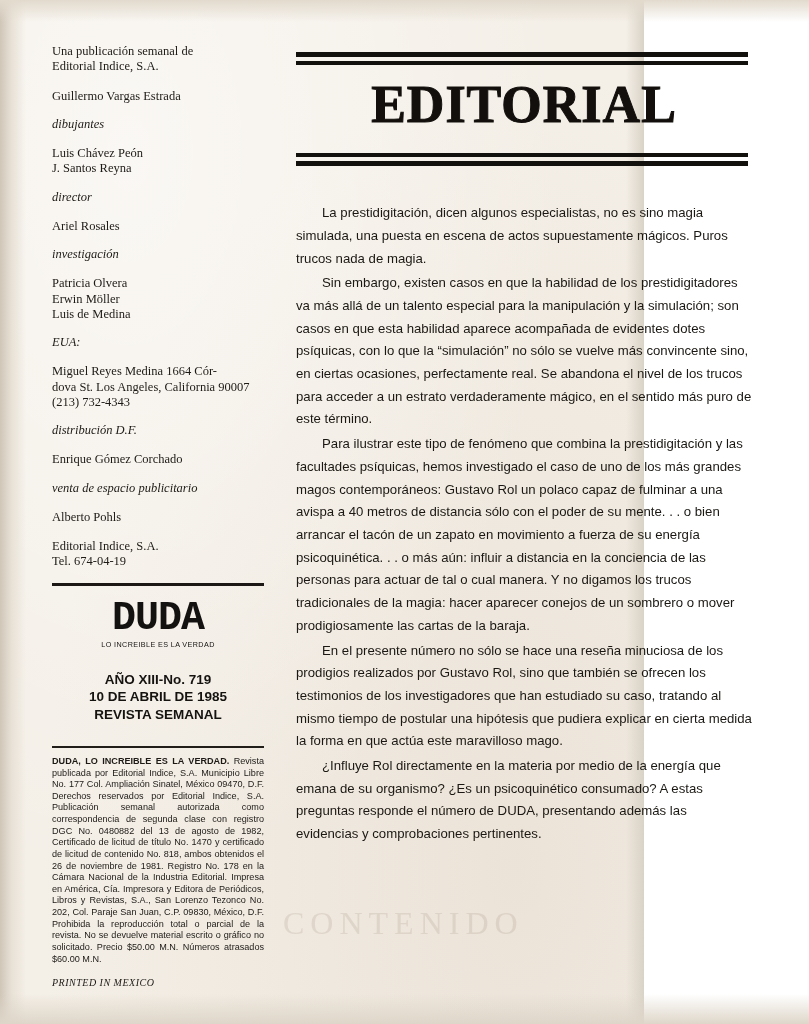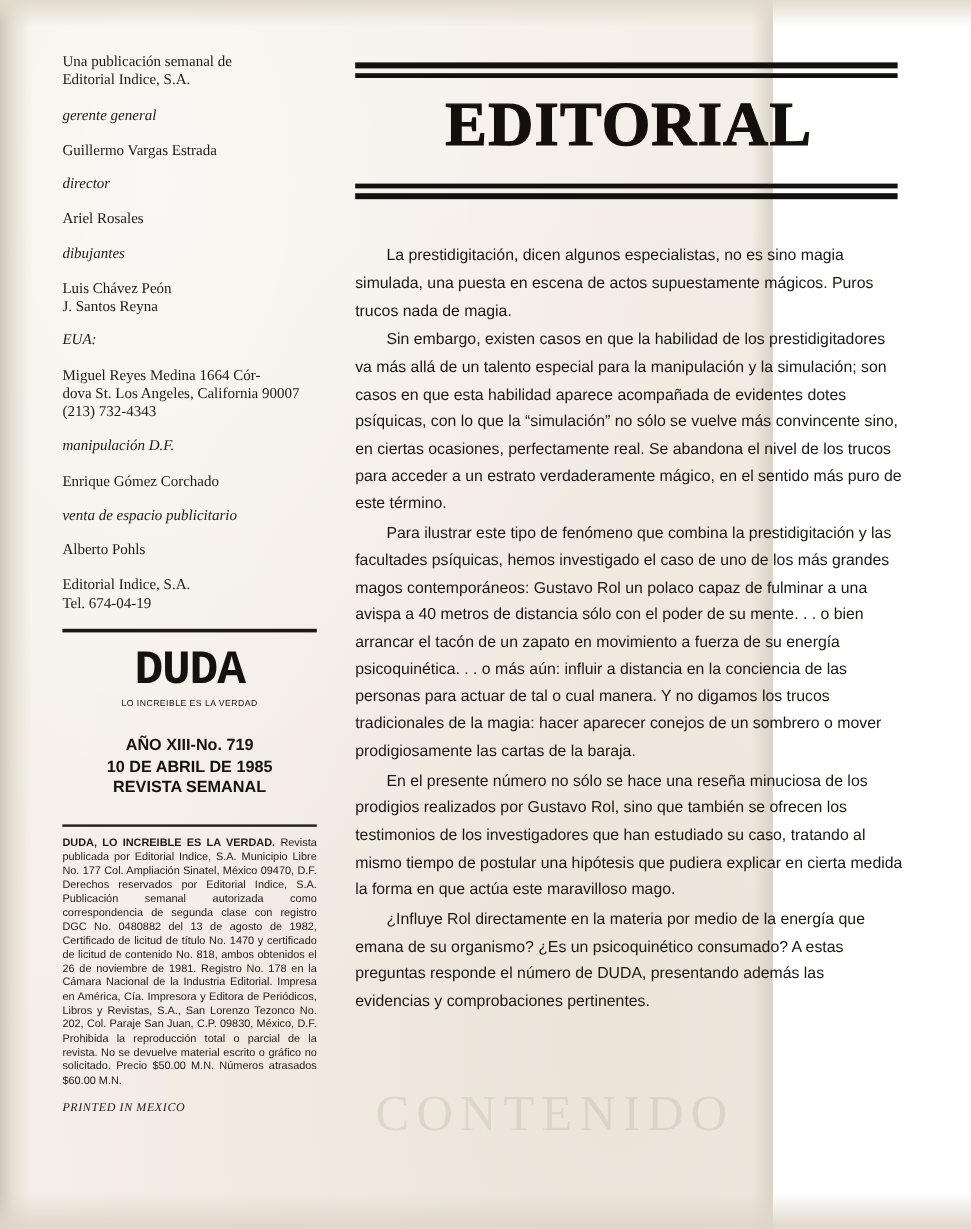--- a/index.html
+++ b/index.html
@@ -195,25 +195,25 @@
     color: #1b1813;
   }
   #editorial-body p {
     margin: 0 0 2px 0;
     text-indent: 26px;
   }
 
   
   #ghost {
     position: absolute;
-    left: 313px;
+    left: 283px;
     top: 905px;
     width: 440px;
     font-family: "Liberation Serif", serif;
-    font-size: 42px;
+    font-size: 32px;
     letter-spacing: 6px;
     color: rgba(140,120,100,0.16);
     pointer-events: none;
     user-select: none;
   }
 </style>
 </head>
 <body>
 
 <div id="page">
@@ -224,54 +224,61 @@
   <div class="scan-edge-bottom"></div>
 
   <div id="left-col">
 
     <div class="lead-block">
       <span class="line">Una publicación semanal de</span>
       <span class="line">Editorial Indice, S.A.</span>
     </div>
 
     <div class="credit-block">
-      <span class="role">gerente general</span>
       <span class="names">
         <span class="line">Guillermo Vargas Estrada</span>
-      </span>
-    </div>
-
-    <div class="credit-block">
-      <span class="role">director</span>
-      <span class="names">
-        <span class="line">Ariel Rosales</span>
       </span>
     </div>
 
     <div class="credit-block">
       <span class="role">dibujantes</span>
       <span class="names">
         <span class="line">Luis Chávez Peón</span>
         <span class="line">J. Santos Reyna</span>
       </span>
     </div>
 
+    <div class="credit-block">
+      <span class="role">director</span>
+      <span class="names">
+        <span class="line">Ariel Rosales</span>
+      </span>
+    </div>
+
+    <div class="credit-block">
+      <span class="role">investigación</span>
+      <span class="names">
+        <span class="line">Patricia Olvera</span>
+        <span class="line">Erwin Möller</span>
+        <span class="line">Luis de Medina</span>
+      </span>
+    </div>
 
 
     <div class="credit-block">
       <span class="role">EUA:</span>
       <span class="names">
         <span class="line">Miguel Reyes Medina 1664 Cór-</span>
         <span class="line">dova St. Los Angeles, California 90007</span>
         <span class="line">(213) 732-4343</span>
       </span>
     </div>
 
     <div class="credit-block">
-      <span class="role">manipulación D.F.</span>
+      <span class="role">distribución D.F.</span>
       <span class="names">
         <span class="line">Enrique Gómez Corchado</span>
       </span>
     </div>
 
     <div class="credit-block">
       <span class="role">venta de espacio publicitario</span>
       <span class="names">
         <span class="line">Alberto Pohls</span>
       </span>

